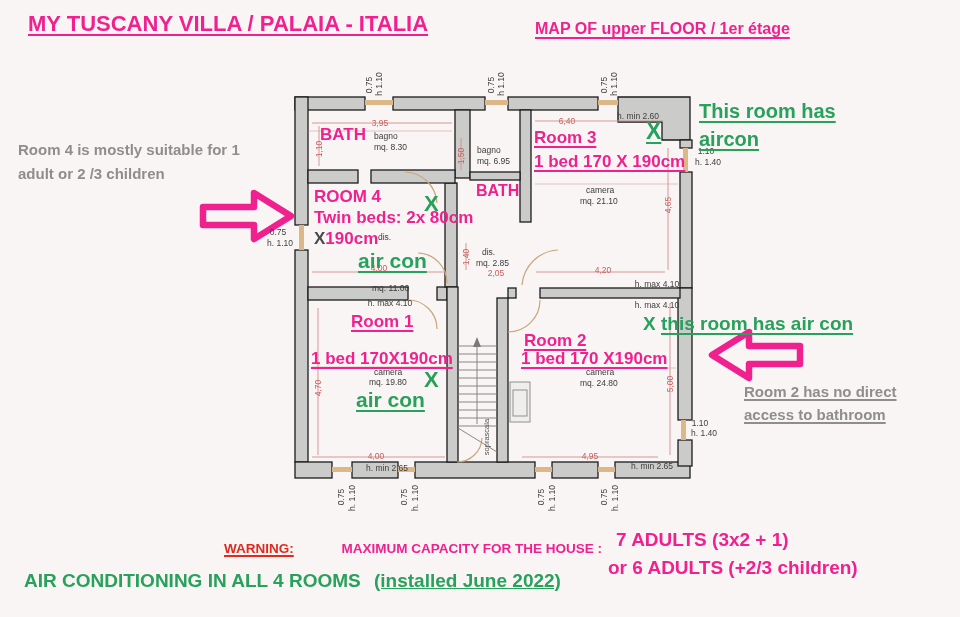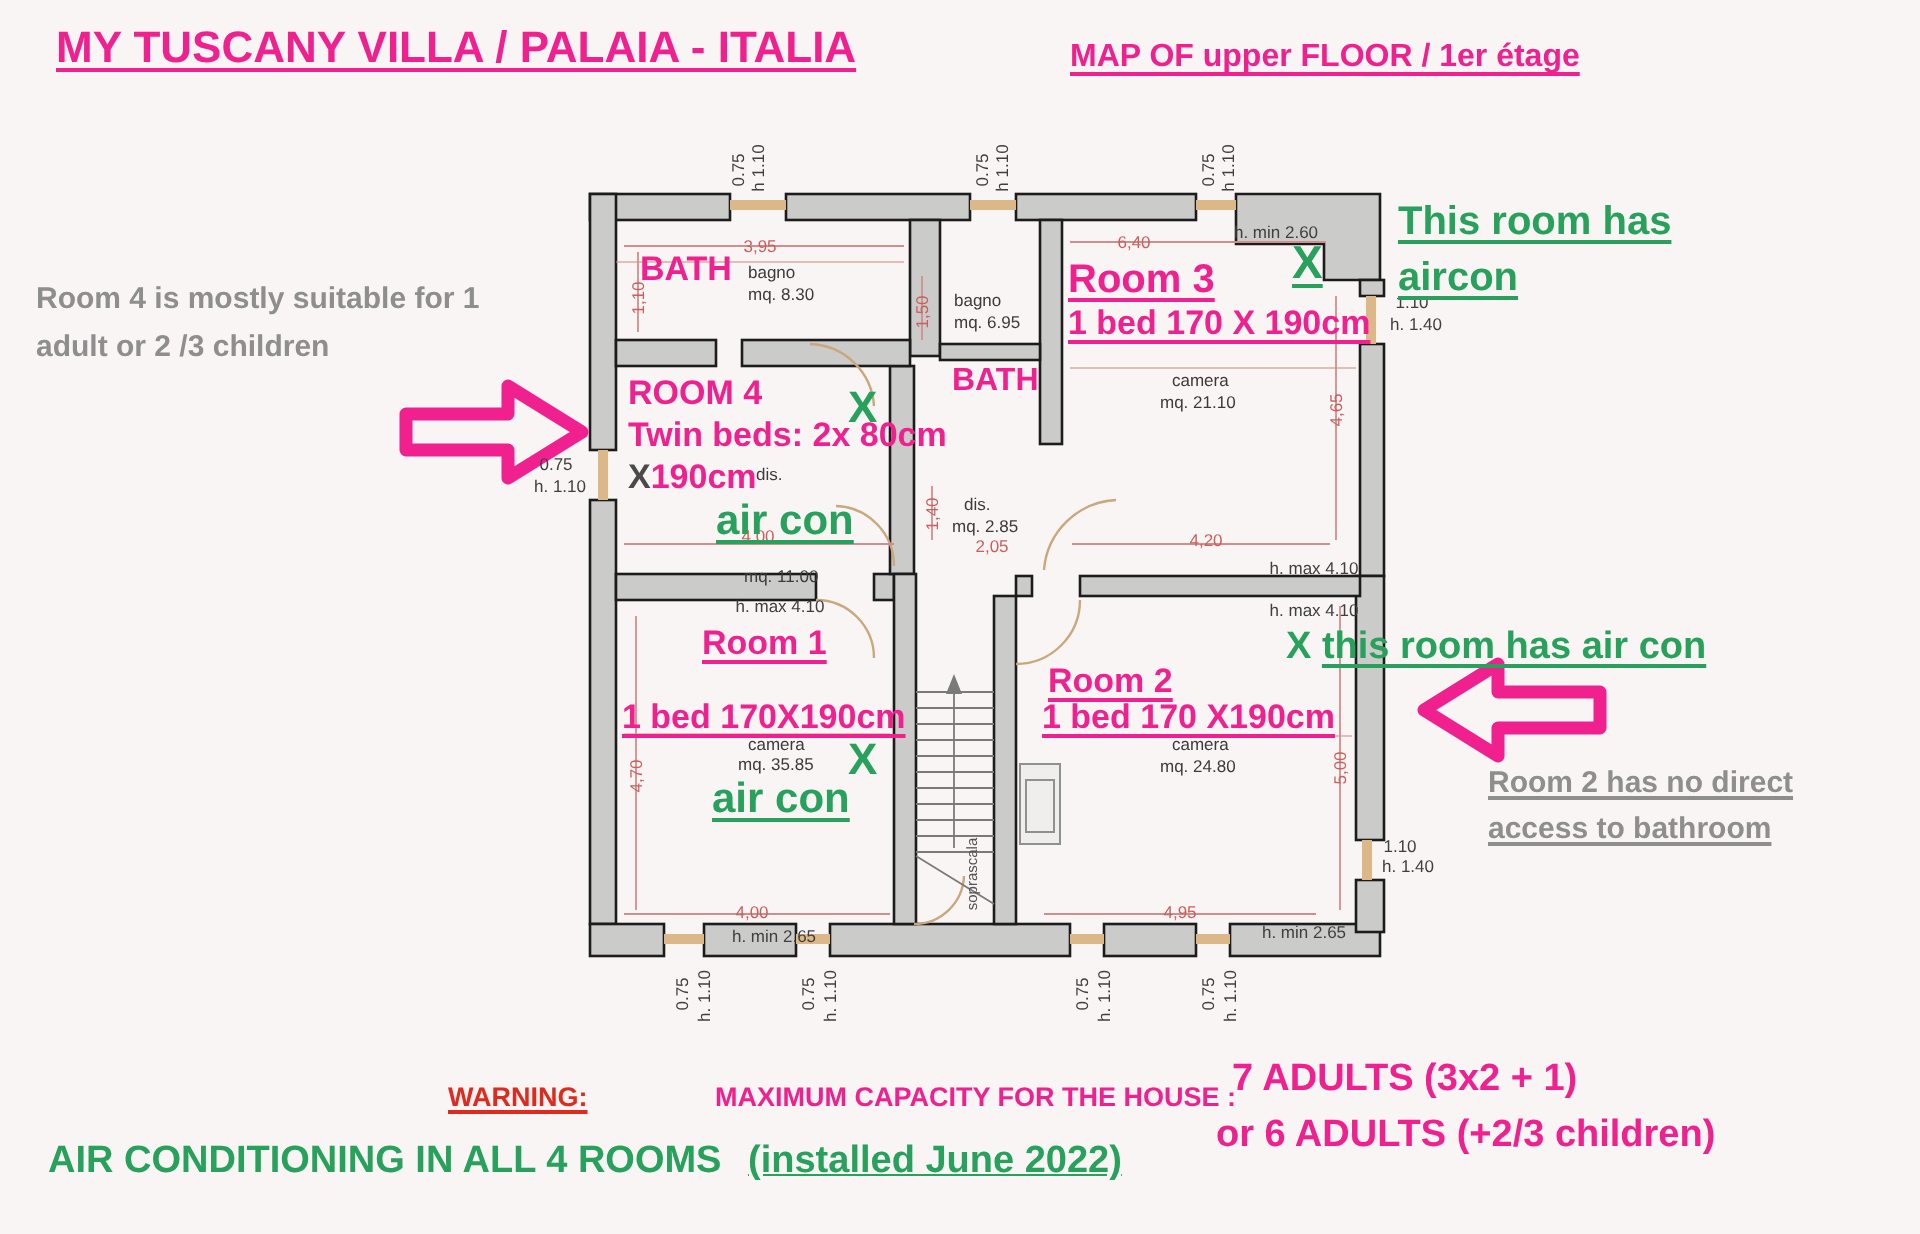--- a/index.html
+++ b/index.html
@@ -172,55 +172,55 @@
   <div class="lbl grayb u1" style="left:744px;top:407px;font-size:15px;">access to bathroom</div>
 
   <div class="lbl pink" style="left:320px;top:126px;font-size:17px;">BATH</div>
   <div class="lbl small" style="left:374px;top:132px;">bagno</div>
   <div class="lbl small" style="left:374px;top:143px;">mq. 8.30</div>
 
   <div class="lbl small" style="left:477px;top:146px;">bagno</div>
   <div class="lbl small" style="left:477px;top:157px;">mq. 6.95</div>
   <div class="lbl pink" style="left:476px;top:182px;font-size:16px;">BATH</div>
 
-  <div class="lbl pink u" style="left:534px;top:129px;font-size:20px;">Room 3</div>
+  <div class="lbl pink u" style="left:534px;top:129px;font-size:17px;">Room 3</div>
   <div class="lbl pink u" style="left:534px;top:153px;font-size:17px;">1 bed 170 X 190cm</div>
   <div class="lbl small" style="left:586px;top:186px;">camera</div>
   <div class="lbl small" style="left:580px;top:197px;">mq. 21.10</div>
 
   <div class="lbl pink" style="left:314px;top:188px;font-size:17px;">ROOM 4</div>
   <div class="lbl pink" style="left:314px;top:209px;font-size:17px;">Twin beds: 2x 80cm</div>
   <div class="lbl" style="left:314px;top:230px;font-size:17px;font-weight:bold;">
     <span style="color:#4a4a4a;">X</span><span class="pink">190cm</span>
   </div>
   <div class="lbl green" style="left:424px;top:192px;font-size:22px;">X</div>
   <div class="lbl small" style="left:378px;top:233px;">dis.</div>
   <div class="lbl small" style="left:372px;top:242px;margin-top:42px;">mq. 11.00</div>
   <div class="lbl green u" style="left:358px;top:249px;font-size:21px;">air con</div>
 
   <div class="lbl small" style="left:482px;top:248px;">dis.</div>
   <div class="lbl small" style="left:476px;top:259px;">mq. 2.85</div>
 
   <div class="lbl pink u" style="left:351px;top:313px;font-size:17px;">Room 1</div>
   <div class="lbl pink u" style="left:311px;top:350px;font-size:17px;">1 bed 170X190cm</div>
   <div class="lbl small" style="left:374px;top:368px;">camera</div>
-  <div class="lbl small" style="left:369px;top:378px;">mq. 35.85</div>
+  <div class="lbl small" style="left:369px;top:378px;">mq. 19.80</div>
   <div class="lbl green" style="left:424px;top:368px;font-size:22px;">X</div>
   <div class="lbl green u" style="left:356px;top:388px;font-size:21px;">air con</div>
 
   <div class="lbl pink u" style="left:524px;top:332px;font-size:17px;">Room 2</div>
   <div class="lbl pink u" style="left:521px;top:350px;font-size:17px;">1 bed 170 X190cm</div>
   <div class="lbl small" style="left:586px;top:368px;">camera</div>
   <div class="lbl small" style="left:580px;top:379px;">mq. 24.80</div>
 
   <div class="vertlbl" style="left:486px;top:437px;font-size:7.5px;color:#555;">soprascala</div>
 
   <div class="lbl" style="left:224px;top:542px;font-size:13.5px;font-weight:bold;">
     <span class="u1" style="color:var(--red);">WARNING:</span>
-    <span style="color:var(--pink);margin-left:28px;padding-left:32px;">MAXIMUM CAPACITY FOR THE HOUSE :</span>
+    <span style="color:var(--pink);margin-left:12px;padding-left:32px;">MAXIMUM CAPACITY FOR THE HOUSE :</span>
   </div>
   <div class="lbl pink" style="left:616px;top:530px;font-size:19px;">7 ADULTS (3x2 + 1)</div>
   <div class="lbl pink" style="left:608px;top:558px;font-size:19px;">or 6   ADULTS (+2/3 children)</div>
   <div class="lbl green" style="left:24px;top:571px;font-size:19px;">
     <span>AIR CONDITIONING IN ALL 4 ROOMS</span>
     <span style="margin-left:8px;text-decoration:underline;">(installed June 2022)</span>
   </div>
 
 </div>
 

